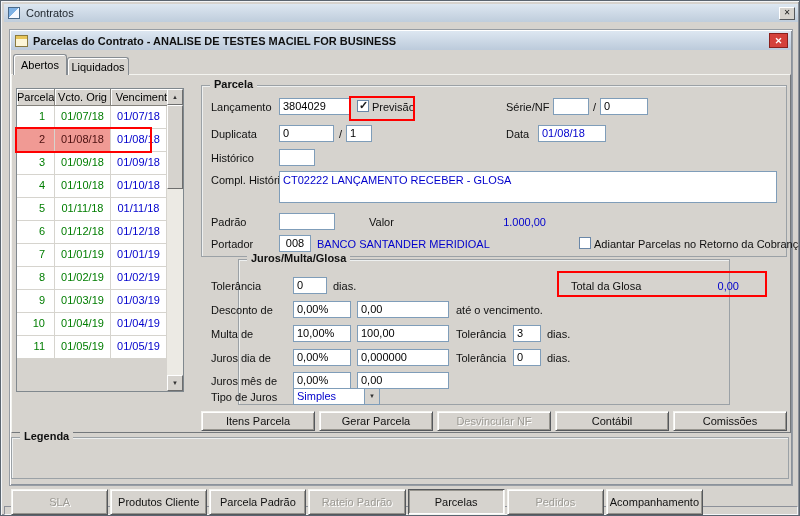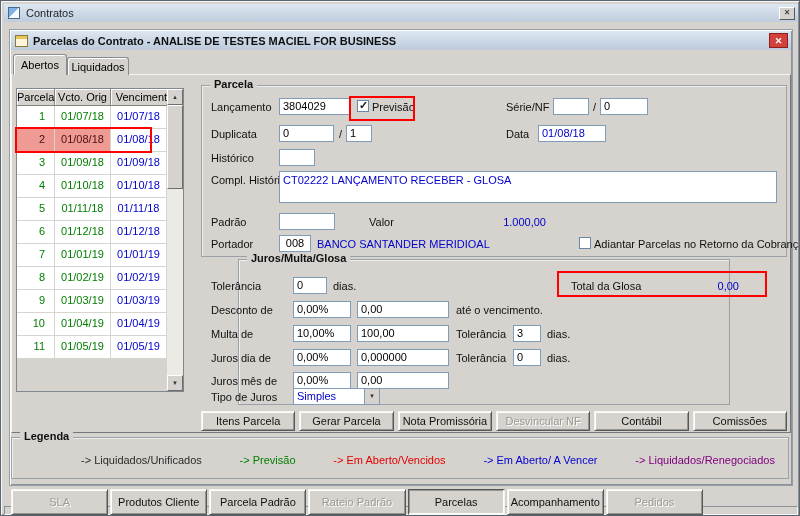--- a/index.html
+++ b/index.html
@@ -258,45 +258,37 @@
 
   <span class="lbl" style="left:210px;top:390px;">Tipo de Juros</span>
   <div class="combo" style="left:292px;top:387px;width:87px;">
     <span class="combo-text">Simples</span>
     <span class="combo-btn">▼</span>
   </div>
 
   <div class="button-bar">
       <button type="button" class="btn">Itens Parcela</button>
       <button type="button" class="btn">Gerar Parcela</button>
-      <button type="button" class="btn">Nota Promissória</button>
       <button type="button" class="btn disabled">Desvincular NF</button>
       <button type="button" class="btn">Contábil</button>
       <button type="button" class="btn">Comissões</button>
     </div>
 
   <div class="group" style="left:10px;top:436px;width:778px;height:42px;">
     <span class="group-title">Legenda</span>
   </div>
-  <div class="legend-items">
-      <span class="legend-item" style="color: rgb(43, 43, 43);">-&gt; Liquidados/Unificados</span>
-      <span class="legend-item" style="color: rgb(0, 128, 0);">-&gt; Previsão</span>
-      <span class="legend-item" style="color: rgb(224, 0, 0);">-&gt; Em Aberto/Vencidos</span>
-      <span class="legend-item" style="color: rgb(0, 0, 208);">-&gt; Em Aberto/ A Vencer</span>
-      <span class="legend-item" style="color: rgb(128, 0, 128);">-&gt; Liquidados/Renegociados</span>
-    </div>
 
   <div class="bottom-bar">
       <button type="button" class="btn disabled">SLA</button>
       <button type="button" class="btn">Produtos Cliente</button>
       <button type="button" class="btn">Parcela Padrão</button>
       <button type="button" class="btn disabled">Rateio Padrão</button>
       <button type="button" class="btn pressed">Parcelas</button>
+      <button type="button" class="btn disabled">Pedidos</button>
       <button type="button" class="btn">Acompanhamento</button>
-      <button type="button" class="btn disabled">Pedidos</button>
     </div>
 
   <div class="status-bar"></div>
 
   <div class="annot" style="left:348px;top:95px;width:66px;height:25px;"></div>
   <div class="annot" style="left:14px;top:126px;width:137px;height:26px;"></div>
   <div class="annot" style="left:556px;top:270px;width:210px;height:26px;"></div>
 
 </div>
 

